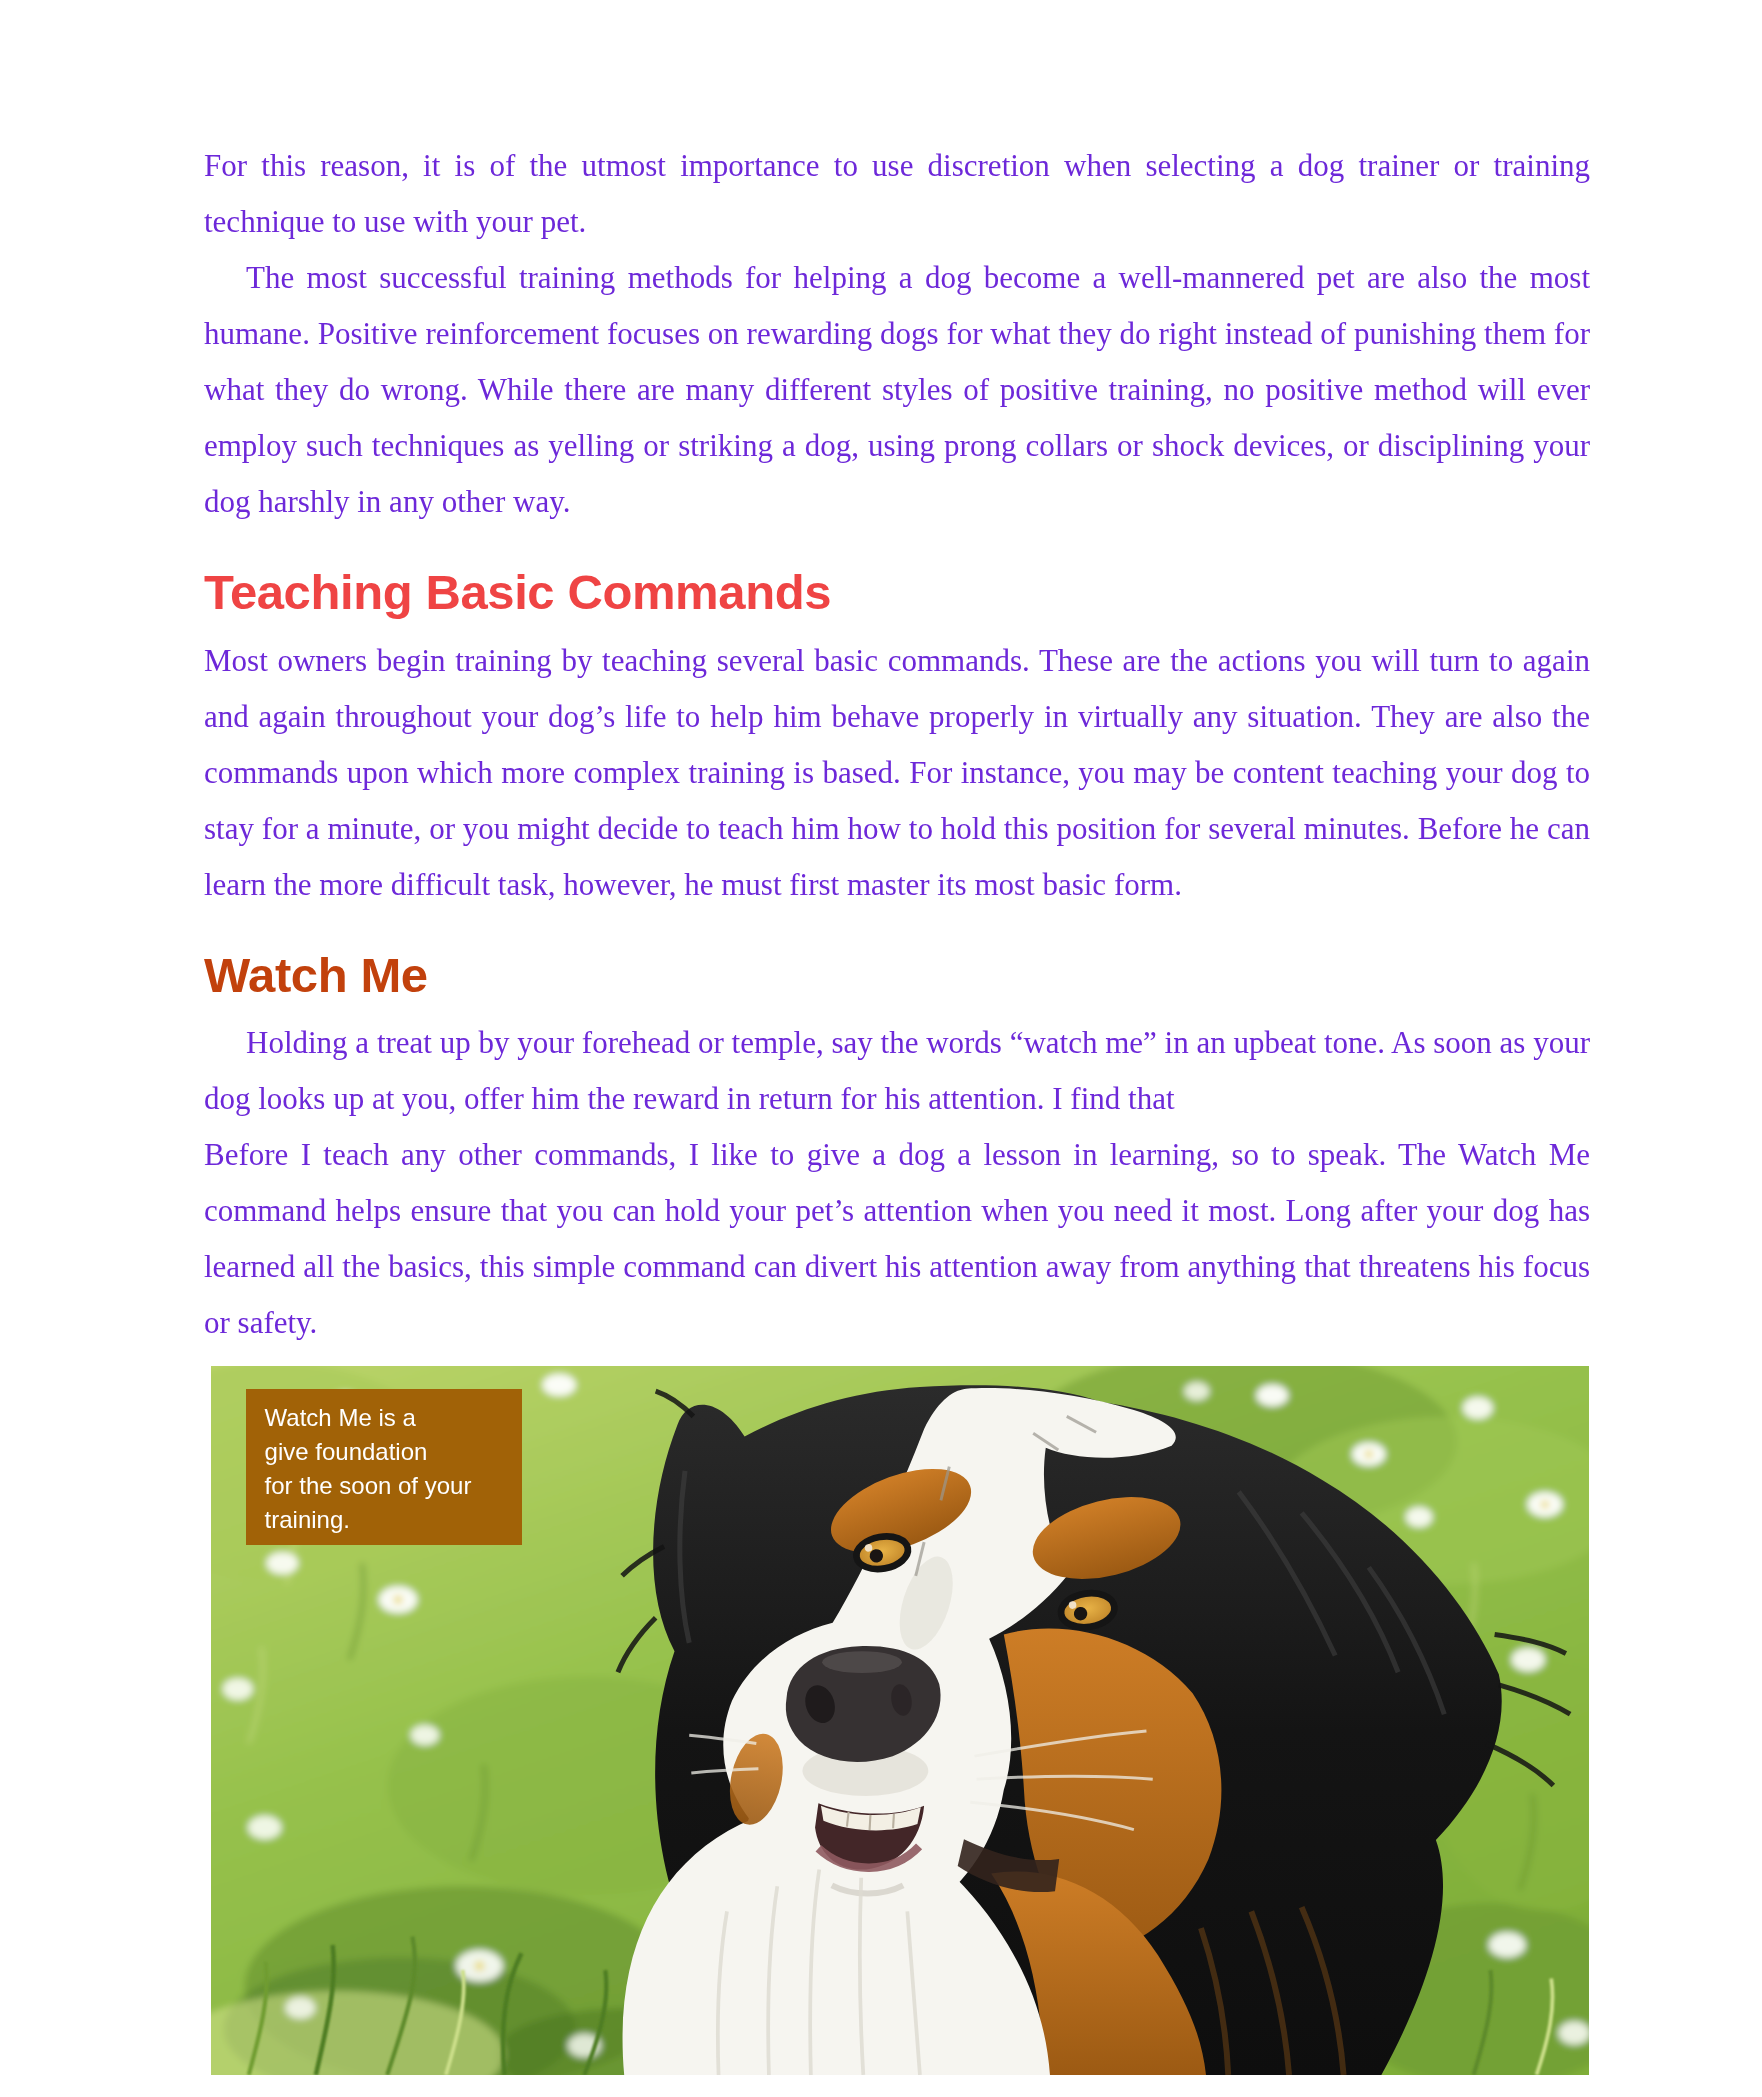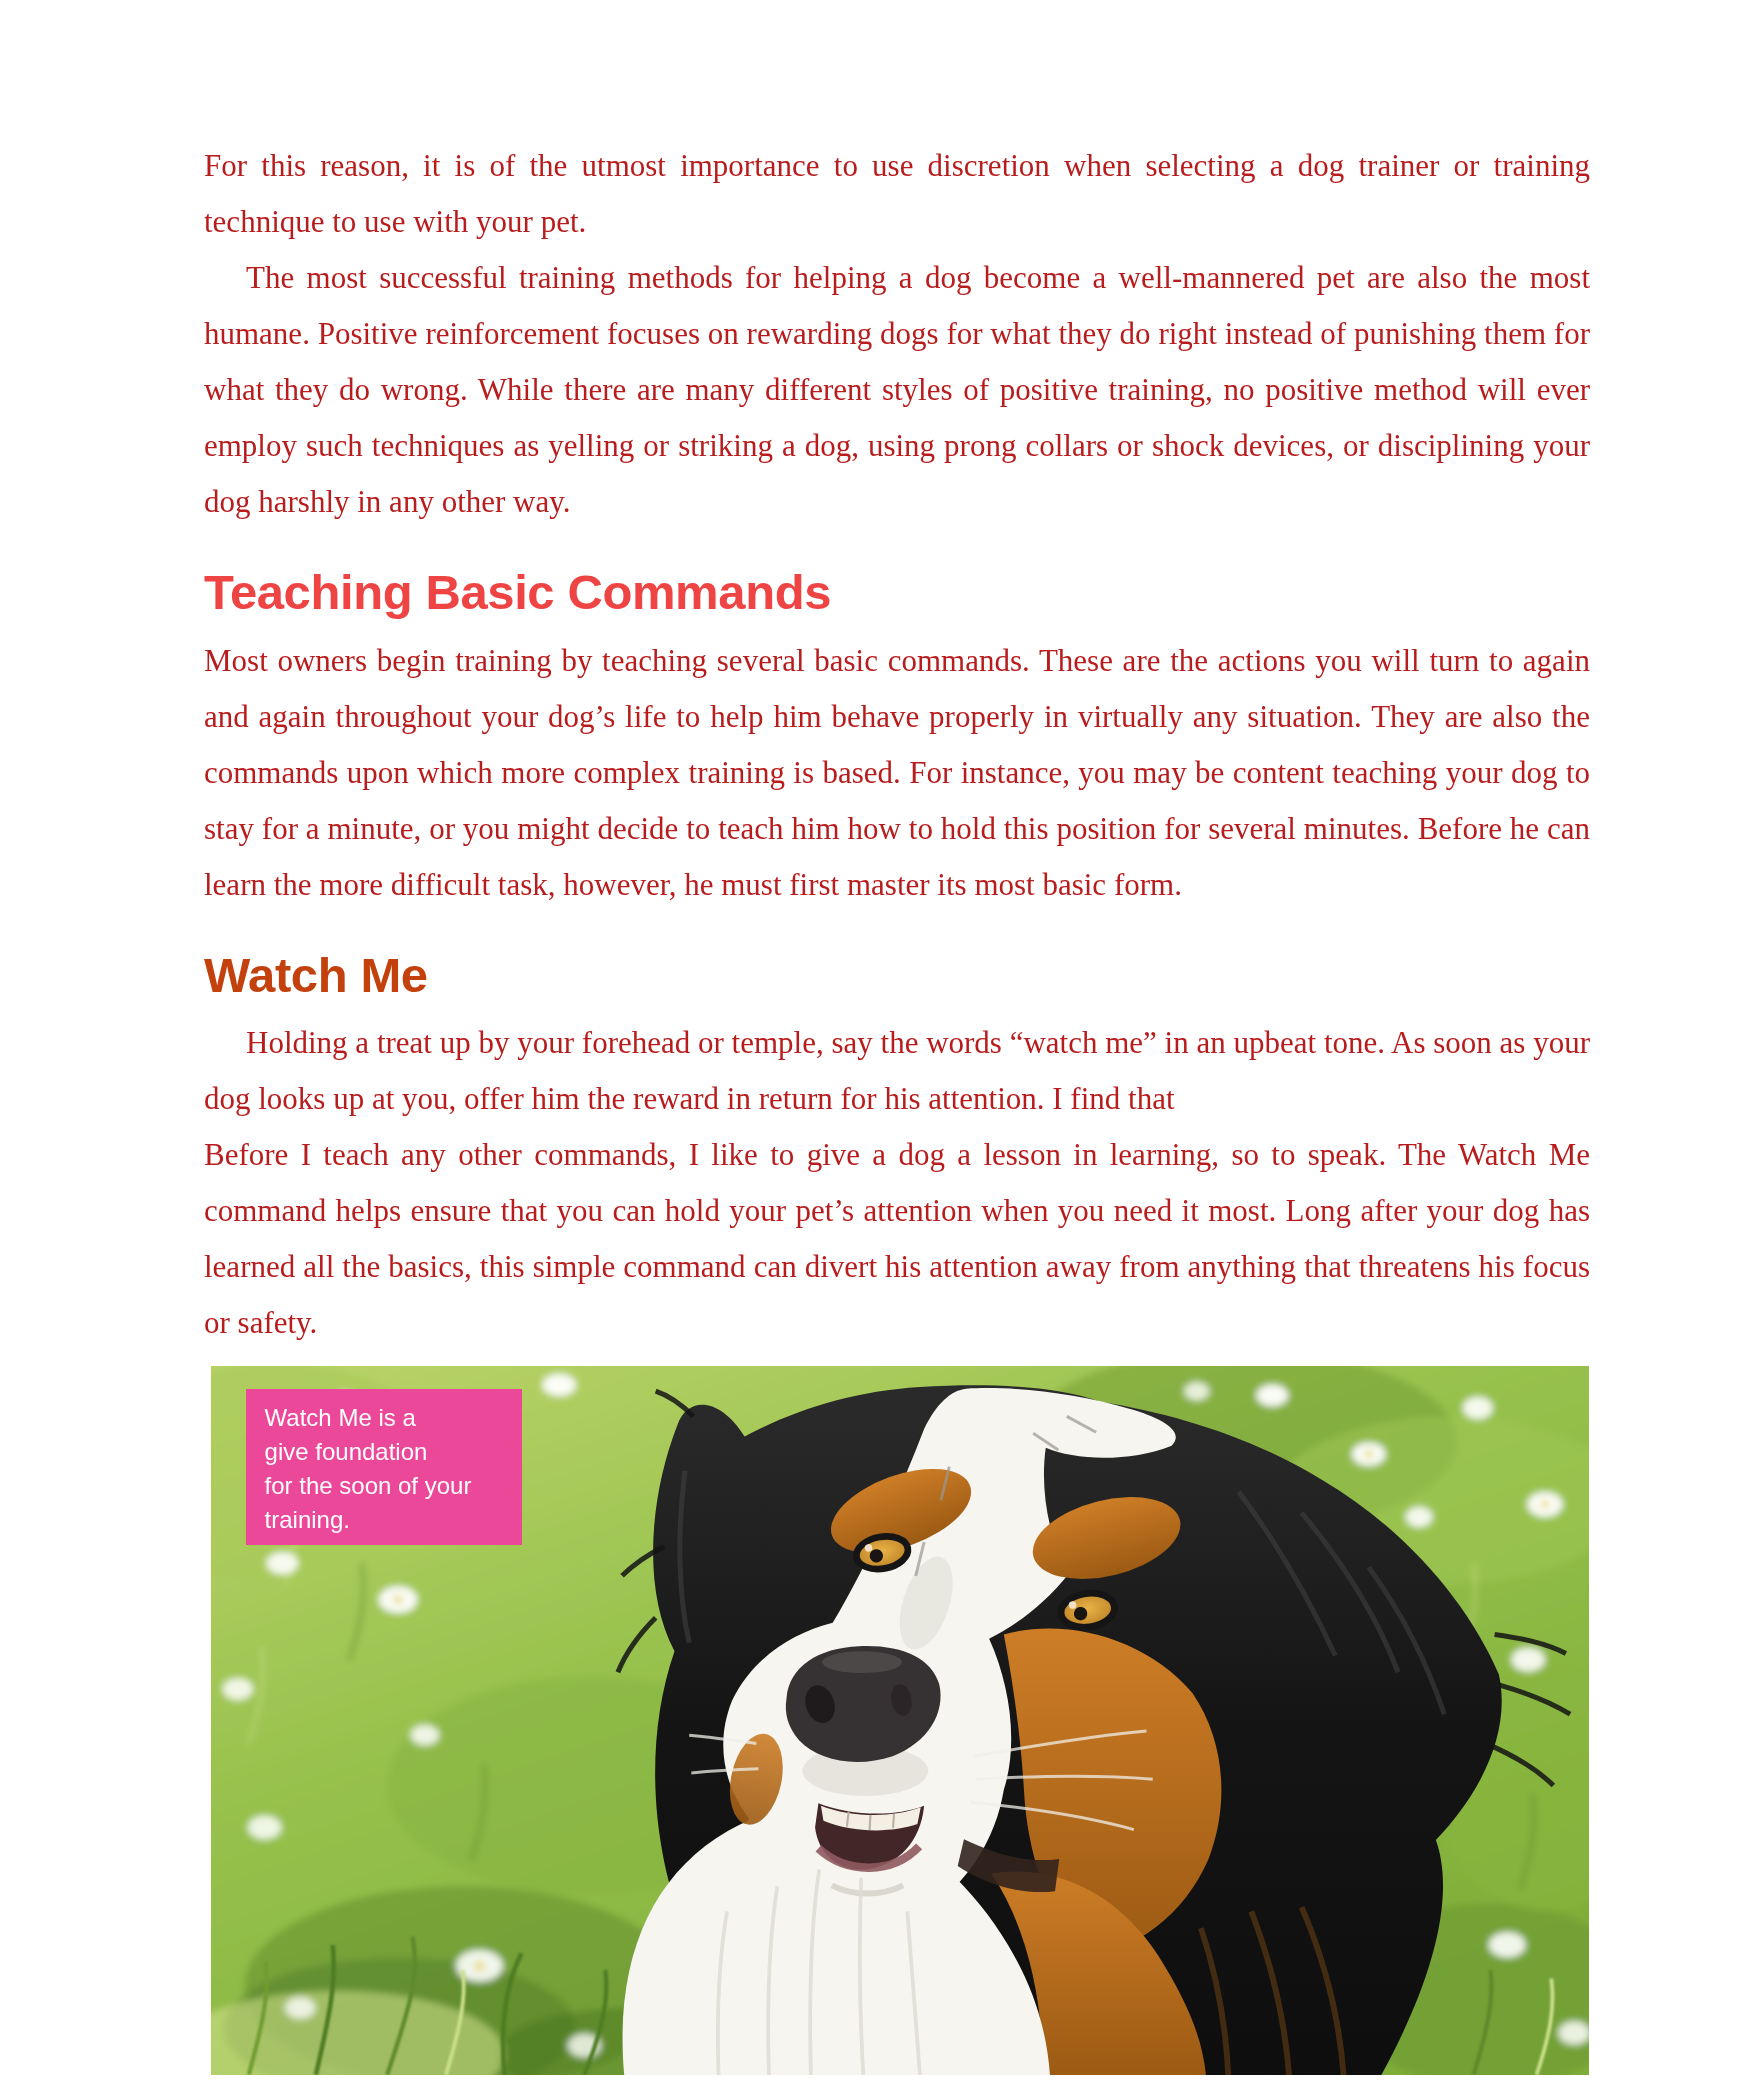--- a/index.html
+++ b/index.html
@@ -12,21 +12,21 @@
   }
   .text-col {
     position:absolute;
     left:204px; top:138px;
     width:1386px;
   }
   p.body-par {
     margin:0;
     font-size:31px;
     line-height:56px;
-    color:#b91c1c;
+    color:#6d28d9;
     text-align:justify;
   }
   p.indent { text-indent:42px; }
   h2.sec-head {
     margin:35px 0 12.6px 0;
     font-family:"Liberation Sans","DejaVu Sans",sans-serif;
     font-weight:700;
     font-size:49px;
     line-height:55px;
     letter-spacing:-0.4px;
@@ -40,21 +40,21 @@
     padding:0;
     overflow:hidden;
   }
   figure.photo svg { display:block; }
   figcaption.caption-box {
     position:absolute;
     left:35px; top:22.7px;
     width:276px; height:156px;
     box-sizing:border-box;
     padding:12.6px 15px 0 18.5px;
-    background:#ec4899;
+    background:#a16207;
     color:#ffffff;
     font-family:"Liberation Sans","DejaVu Sans",sans-serif;
     font-size:24px;
     line-height:34px;
     font-weight:400;
   }
 </style>
 </head>
 <body>
 

